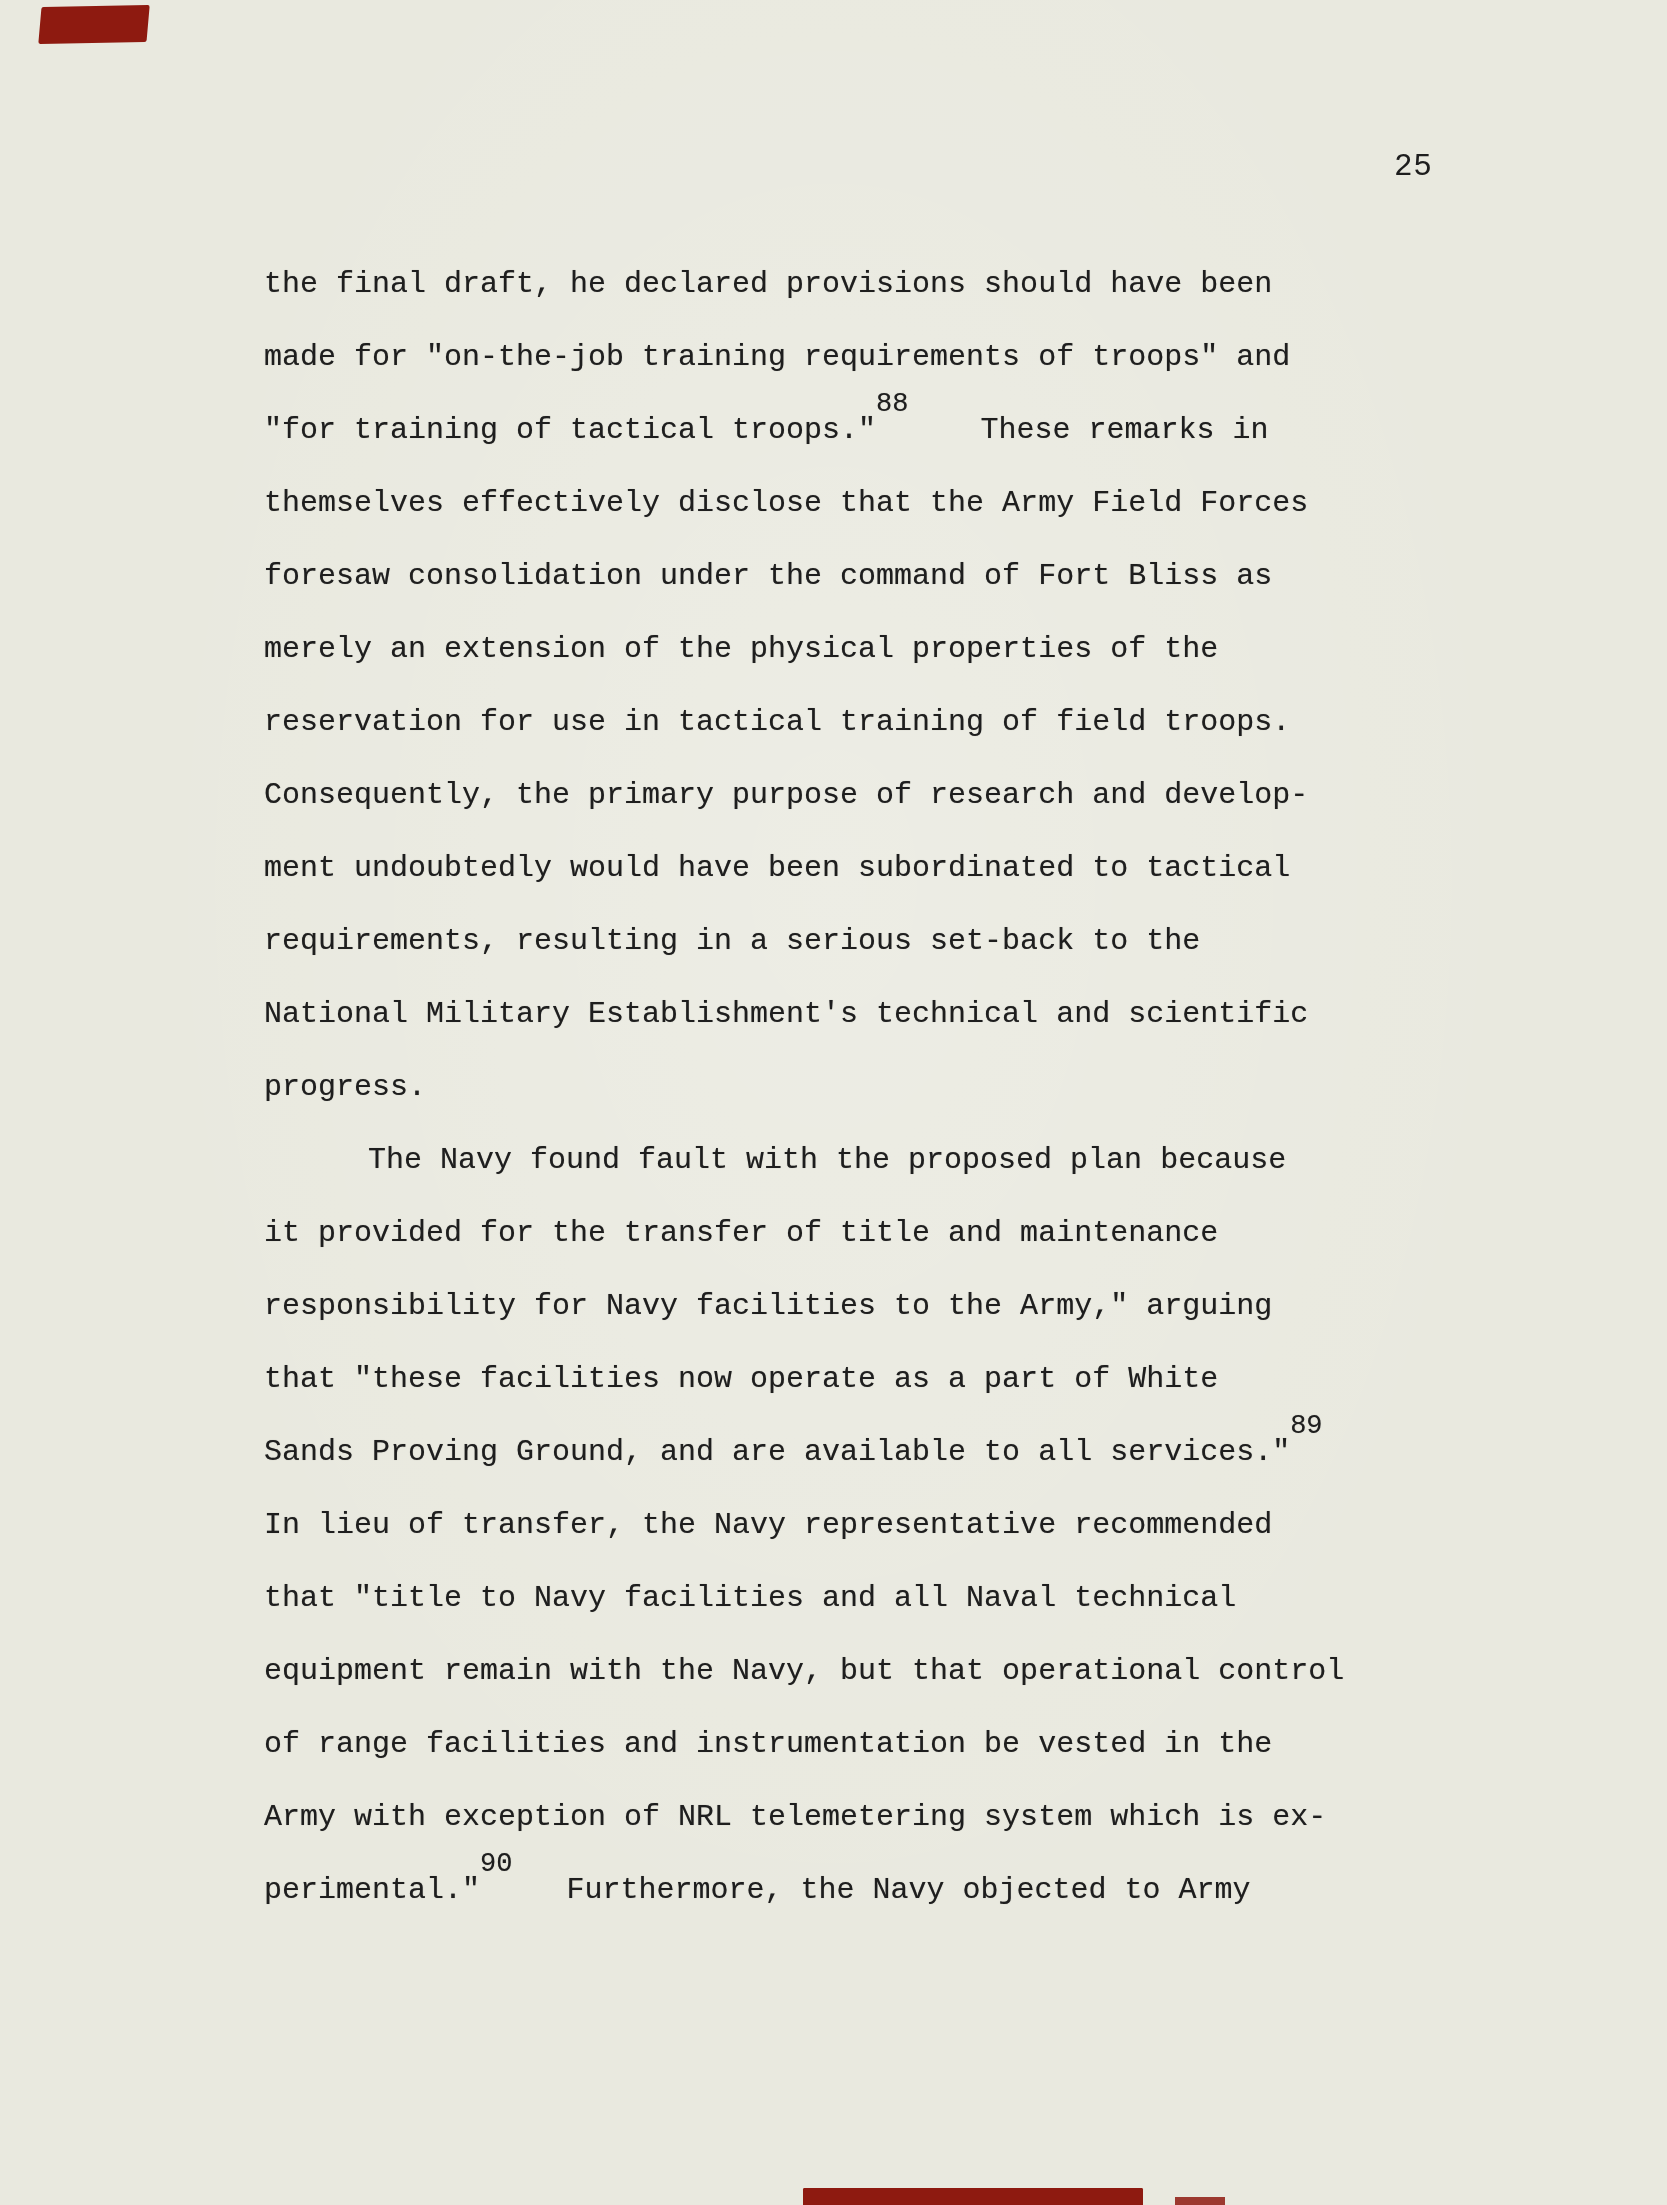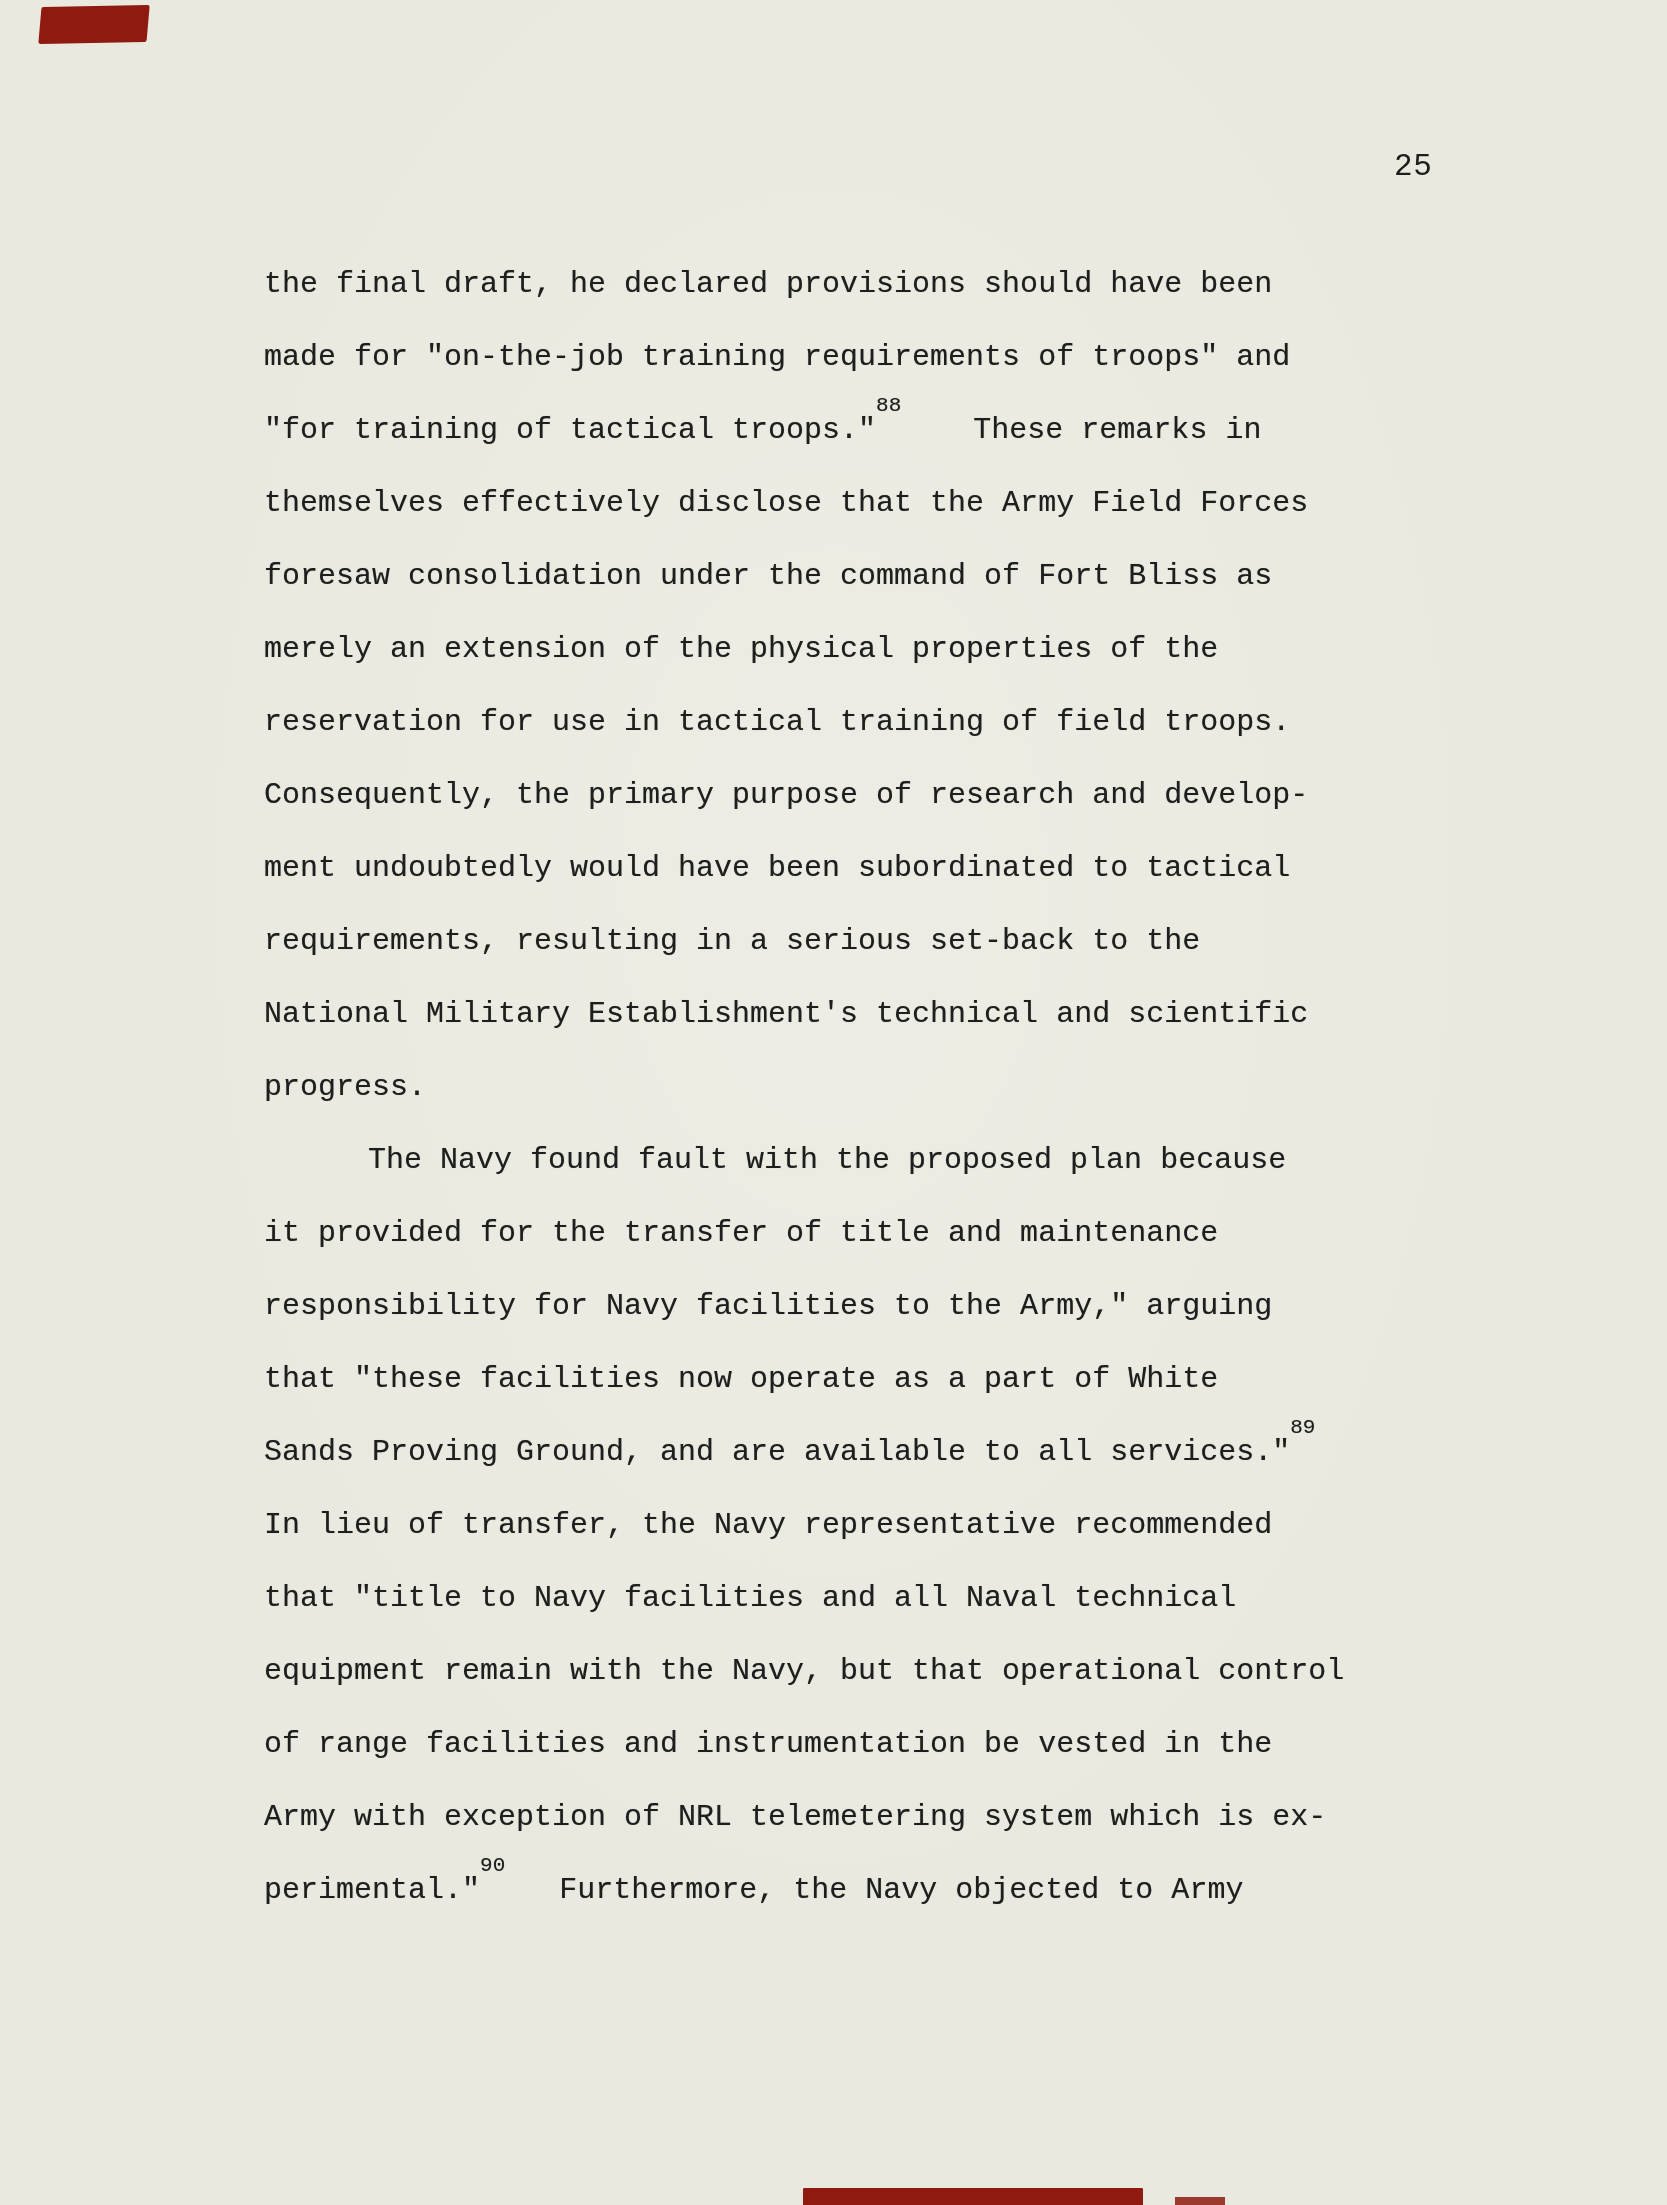--- a/index.html
+++ b/index.html
@@ -35,21 +35,21 @@
     font-size:30px;
     line-height:73px;
     white-space:pre;
     text-shadow:0 0 0.7px rgba(20,20,20,0.45);
   }
   .line{height:73px;}
   .line.indent{padding-left:104px;}
   .fn{
     position:relative;
     top:-27px;
-    font-size:21px;
+    font-size:27px;
     line-height:0;
   }
   .mark{
     position:absolute;
     background:var(--mark);
   }
   .mark-top-left{
     top:5.7px;
     left:40px;
     width:108px;

